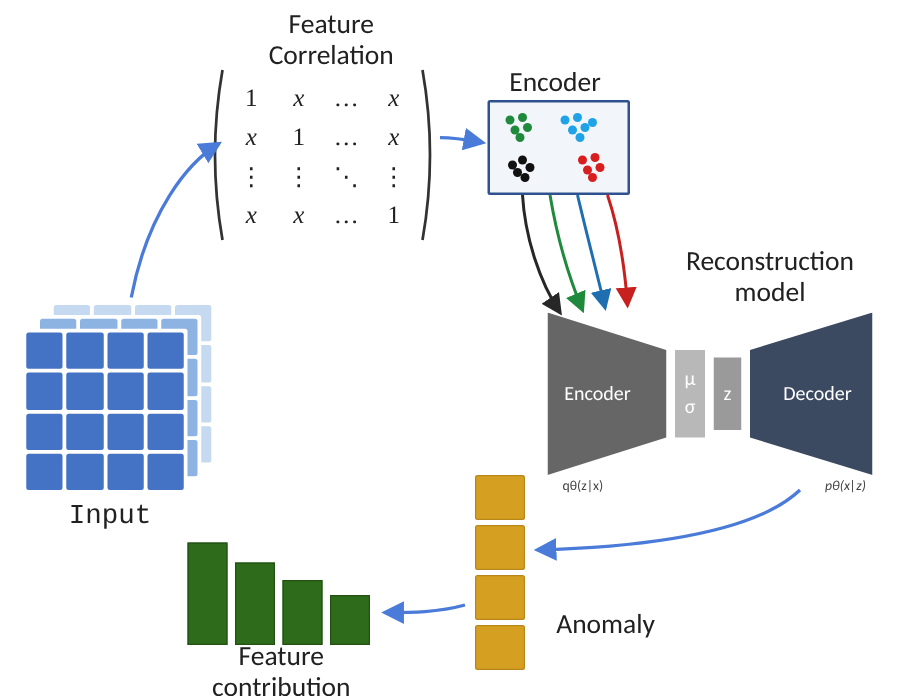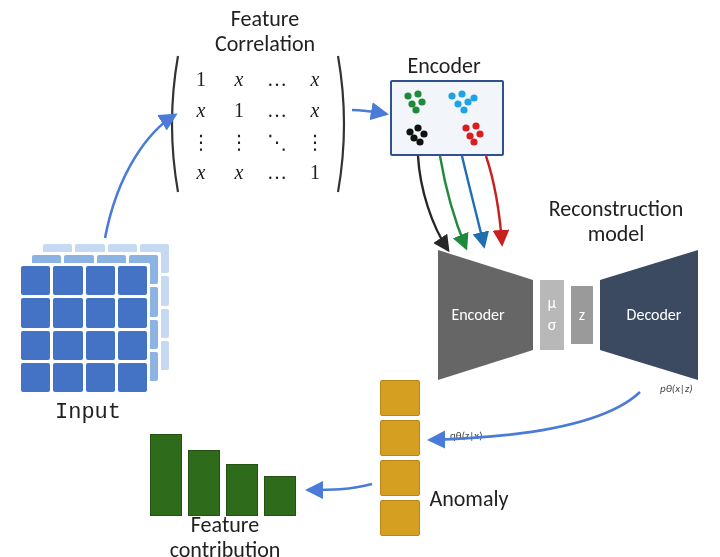--- a/index.html
+++ b/index.html
@@ -80,21 +80,21 @@
   
   .arrows { position: absolute; inset: 0; pointer-events: none; }
 </style>
 </head>
 <body>
 
 <div class="label" style="left:210px; top:6px; width:110px;">Feature<br>Correlation</div>
 <div class="label" style="left:394px; top:53px; width:100px;">Encoder</div>
 <div class="label" style="left:536px; top:196px; width:160px;">Reconstruction<br>model</div>
 <div class="label" style="left:33px; top:400px; width:110px;font-family:Liberation Mono, monospace;">Input</div>
-<div class="label" style="left:414px; top:486px; width:110px; text-align:center;">Anomaly</div>
+<div class="label" style="left:414px; top:486px; width:110px; text-align:right;">Anomaly</div>
 <div class="label" style="left:150px; top:512px; width:150px;">Feature<br>contribution</div>
 
 <div class="input-stack">
   <div class="grid g-back">
     <div class="cell"></div>
       <div class="cell"></div>
       <div class="cell"></div>
       <div class="cell"></div>
     <div class="cell"></div>
       <div class="cell"></div>
@@ -218,21 +218,21 @@
     <rect x="102" y="30" width="24" height="70" fill="#b8b8b8"></rect>
     <text x="114" y="58" text-anchor="middle" class="model-label greek" fill="#222">μ</text>
     <text x="114" y="80" text-anchor="middle" class="model-label greek" fill="#222">σ</text>
 
     <rect x="133" y="36" width="22" height="58" fill="#9a9a9a"></rect>
     <text x="144" y="70" text-anchor="middle" class="model-label" fill="#222">z</text>
 
     <polygon points="162,30 260,0 260,130 162,100" fill="#3b4a61"></polygon>
     <text x="216" y="70" text-anchor="middle" class="model-label">Decoder</text>
   </svg>
-  <div class="model-sub" style="left:12px; top:132px;margin-top:47px;">qθ(z|x)</div>
+  <div class="model-sub" style="left:12px; top:132px;">qθ(z|x)</div>
   <div class="model-sub" style="left:222px; top:132px;font-style:italic;">pθ(x|z)</div>
 </div>
 
 <div class="anomaly">
   <div class="ac"></div>
   <div class="ac"></div>
   <div class="ac"></div>
   <div class="ac"></div>
 </div>
 

